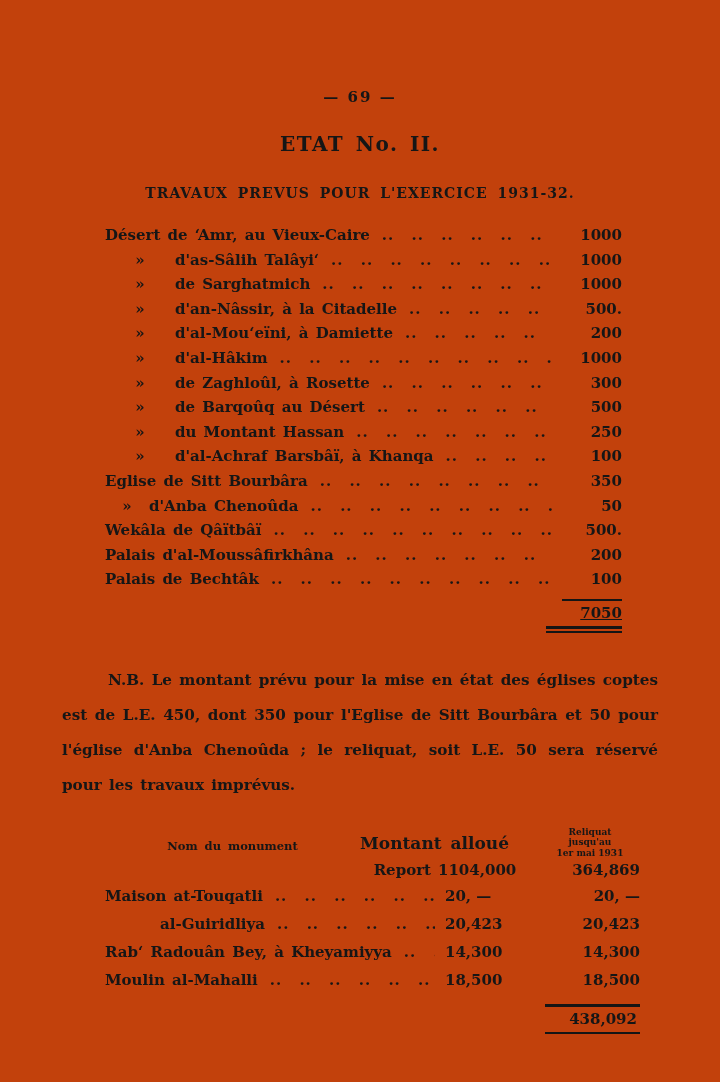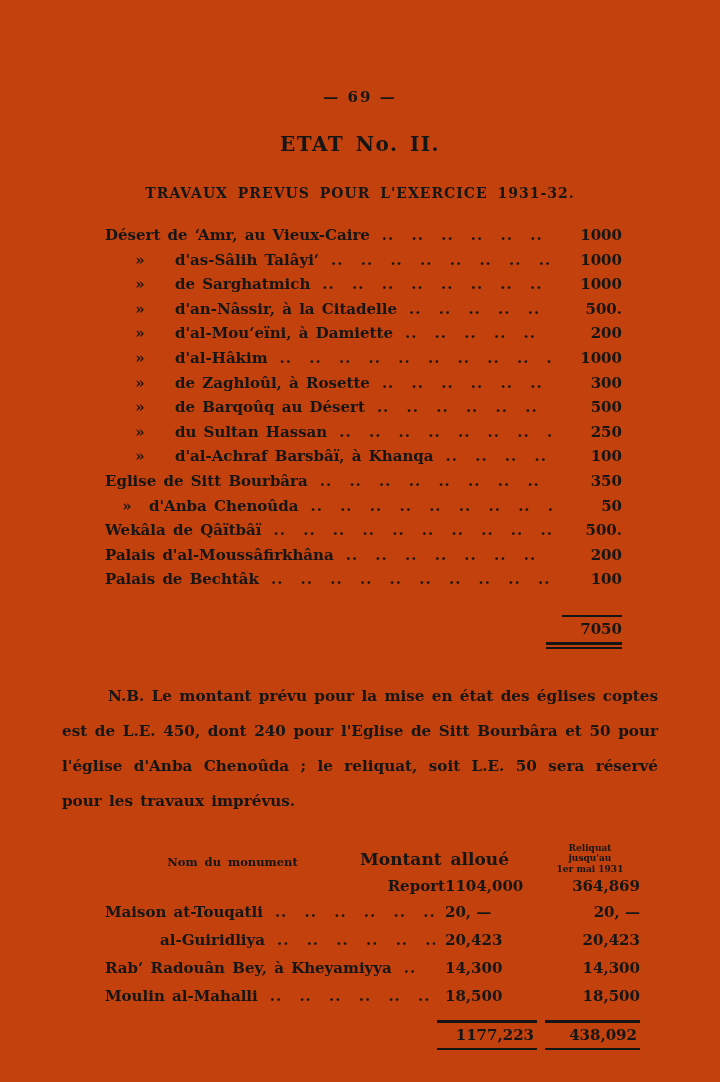--- a/index.html
+++ b/index.html
@@ -34,21 +34,21 @@
   .w-row.mosque .dittomark { width:70px; }
   .w-row.church .dittomark { width:44px; }
   .w-label { white-space:nowrap; word-spacing:2px; flex:0 0 auto; }
   .leader {
     flex:1 1 auto; min-width:0; overflow:hidden; white-space:nowrap;
     word-spacing:11px; letter-spacing:1px; margin:0 14px 0 12px;
     font-weight:bold; font-size:15px;
   }
   .w-amt { flex:0 0 auto; min-width:56px; text-align:right; white-space:nowrap; }
 
-  .w-totalblock { display:flex; flex-direction:column; align-items:flex-end; margin-top:20px; }
+  .w-totalblock { display:flex; flex-direction:column; align-items:flex-end; margin-top:4px;text-decoration:underline; }
   .w-rule { width:60px; height:2.5px; background:#151515; }
   .w-total {
     width:66px; text-align:right; font-size:15px; font-weight:bold;
     padding:3px 0 4px 0;
   }
   .dbl-top { height:2.6px; background:#151515; margin-bottom:2px; }
   .dbl-bot { height:1.8px; background:#151515; }
   .w-dbl { width:76px; }
 
   
@@ -62,21 +62,21 @@
   .civ-title {
     margin-top:35px; text-align:center;
     font-size:14px; font-weight:bold; letter-spacing:0.5px; word-spacing:3px;
   }
   .civ { margin:24px 80px 0 105px; }
   .civ-head { display:flex; align-items:flex-end; }
   .h-name  { width:255px; text-align:center; font-size:11.5px; font-weight:bold; padding-bottom:5px; word-spacing:3px; }
   .h-montant { width:180px; text-align:left; font-size:17px; font-weight:bold; padding-bottom:5px; word-spacing:3px; }
   .h-reliquat { flex:1; text-align:center; font-size:9px; line-height:10.5px; font-weight:bold; }
 
-  .civ-report { display:flex; align-items:baseline; height:26px; margin-top:3px; font-size:15px; font-weight:bold; }
+  .civ-report { display:flex; align-items:baseline; height:26px; margin-top:3px; font-size:15px; font-weight:bold;gap:7px; }
   .cr-label { flex:1; text-align:right; }
   .c-montant { flex:0 0 87px; text-align:left; white-space:nowrap; }
   .c-reliquat { flex:0 0 108px; text-align:right; white-space:nowrap; }
 
   .civ-row { display:flex; align-items:baseline; height:28px; font-size:15px; font-weight:bold; }
   .cl { flex:1 1 auto; display:flex; align-items:baseline; min-width:0; }
   .c-label { white-space:nowrap; word-spacing:2px; flex:0 0 auto; }
   .civ-row.indent .c-label { padding-left:55px; }
   .cl .leader { margin-right:10px; }
 
@@ -151,21 +151,21 @@
 
   <div class="w-row mosque">
     <span class="dittomark">»</span>
     <span class="w-label">de Barqoûq au Désert</span>
     <span class="leader">.. .. .. .. .. .. .. .. .. .. .. .. .. .. .. .. .. .. .. .. .. .. .. .. .. .. .. .. .. .. .. .. .. .. .. .. .. .. .. ..</span>
     <span class="w-amt">500</span>
   </div>
 
   <div class="w-row mosque">
     <span class="dittomark">»</span>
-    <span class="w-label">du Sultan Hassan</span>
+    <span class="w-label">du Montant Hassan</span>
     <span class="leader">.. .. .. .. .. .. .. .. .. .. .. .. .. .. .. .. .. .. .. .. .. .. .. .. .. .. .. .. .. .. .. .. .. .. .. .. .. .. .. ..</span>
     <span class="w-amt">250</span>
   </div>
 
   <div class="w-row mosque">
     <span class="dittomark">»</span>
     <span class="w-label">d'al-Achraf Barsbâï, à Khanqa</span>
     <span class="leader">.. .. .. .. .. .. .. .. .. .. .. .. .. .. .. .. .. .. .. .. .. .. .. .. .. .. .. .. .. .. .. .. .. .. .. .. .. .. .. ..</span>
     <span class="w-amt">100</span>
   </div>
@@ -210,21 +210,21 @@
     <div class="w-totalblock">
       <div class="w-rule"></div>
       <div class="w-total">7050</div>
       <div class="w-dbl">
         <div class="dbl-top"></div>
           <div class="dbl-bot"></div>
       </div>
     </div>
   </div>
 
-  <p class="note">N.B.  Le montant prévu pour la mise en état des églises coptes est de L.E. 450, dont 240 pour l'Eglise de Sitt Bourbâra et 50 pour l'église d'Anba Chenoûda ; le reliquat, soit L.E. 50 sera réservé pour les travaux imprévus.</p>
+  <p class="note">N.B.  Le montant prévu pour la mise en état des églises coptes est de L.E. 450, dont 350 pour l'Eglise de Sitt Bourbâra et 50 pour l'église d'Anba Chenoûda ; le reliquat, soit L.E. 50 sera réservé pour les travaux imprévus.</p>
 
 
   <div class="civ">
     <div class="civ-head">
       <div class="h-name">Nom du monument</div>
       <div class="h-montant">Montant alloué</div>
       <div class="h-reliquat">
         <div>Reliquat</div>
         <div>jusqu'au</div>
         <div>1er mai 1931</div>
@@ -270,27 +270,20 @@
       <span class="c-label">Moulin al-Mahalli</span>
       <span class="leader">.. .. .. .. .. .. .. .. .. .. .. .. .. .. .. .. .. .. .. .. .. .. .. .. .. .. .. .. .. .. .. .. .. .. .. .. .. .. .. ..</span>
     </div>
     <div class="c-montant">18,500</div>
     <div class="c-reliquat">18,500</div>
   </div>
 </div>
 
     <div class="civ-totals">
       <div class="ct-spacer"></div>
-      <div class="tbox t1">
-        <div class="t-rule"></div>
-        <div class="t-val">1177,223</div>
-        <div>
-          <div class="dbl-top"></div>
-        </div>
-      </div>
       <div class="tbox t2">
         <div class="t-rule"></div>
         <div class="t-val">438,092</div>
         <div>
           <div class="dbl-top"></div>
         </div>
       </div>
     </div>
   </div>
 

